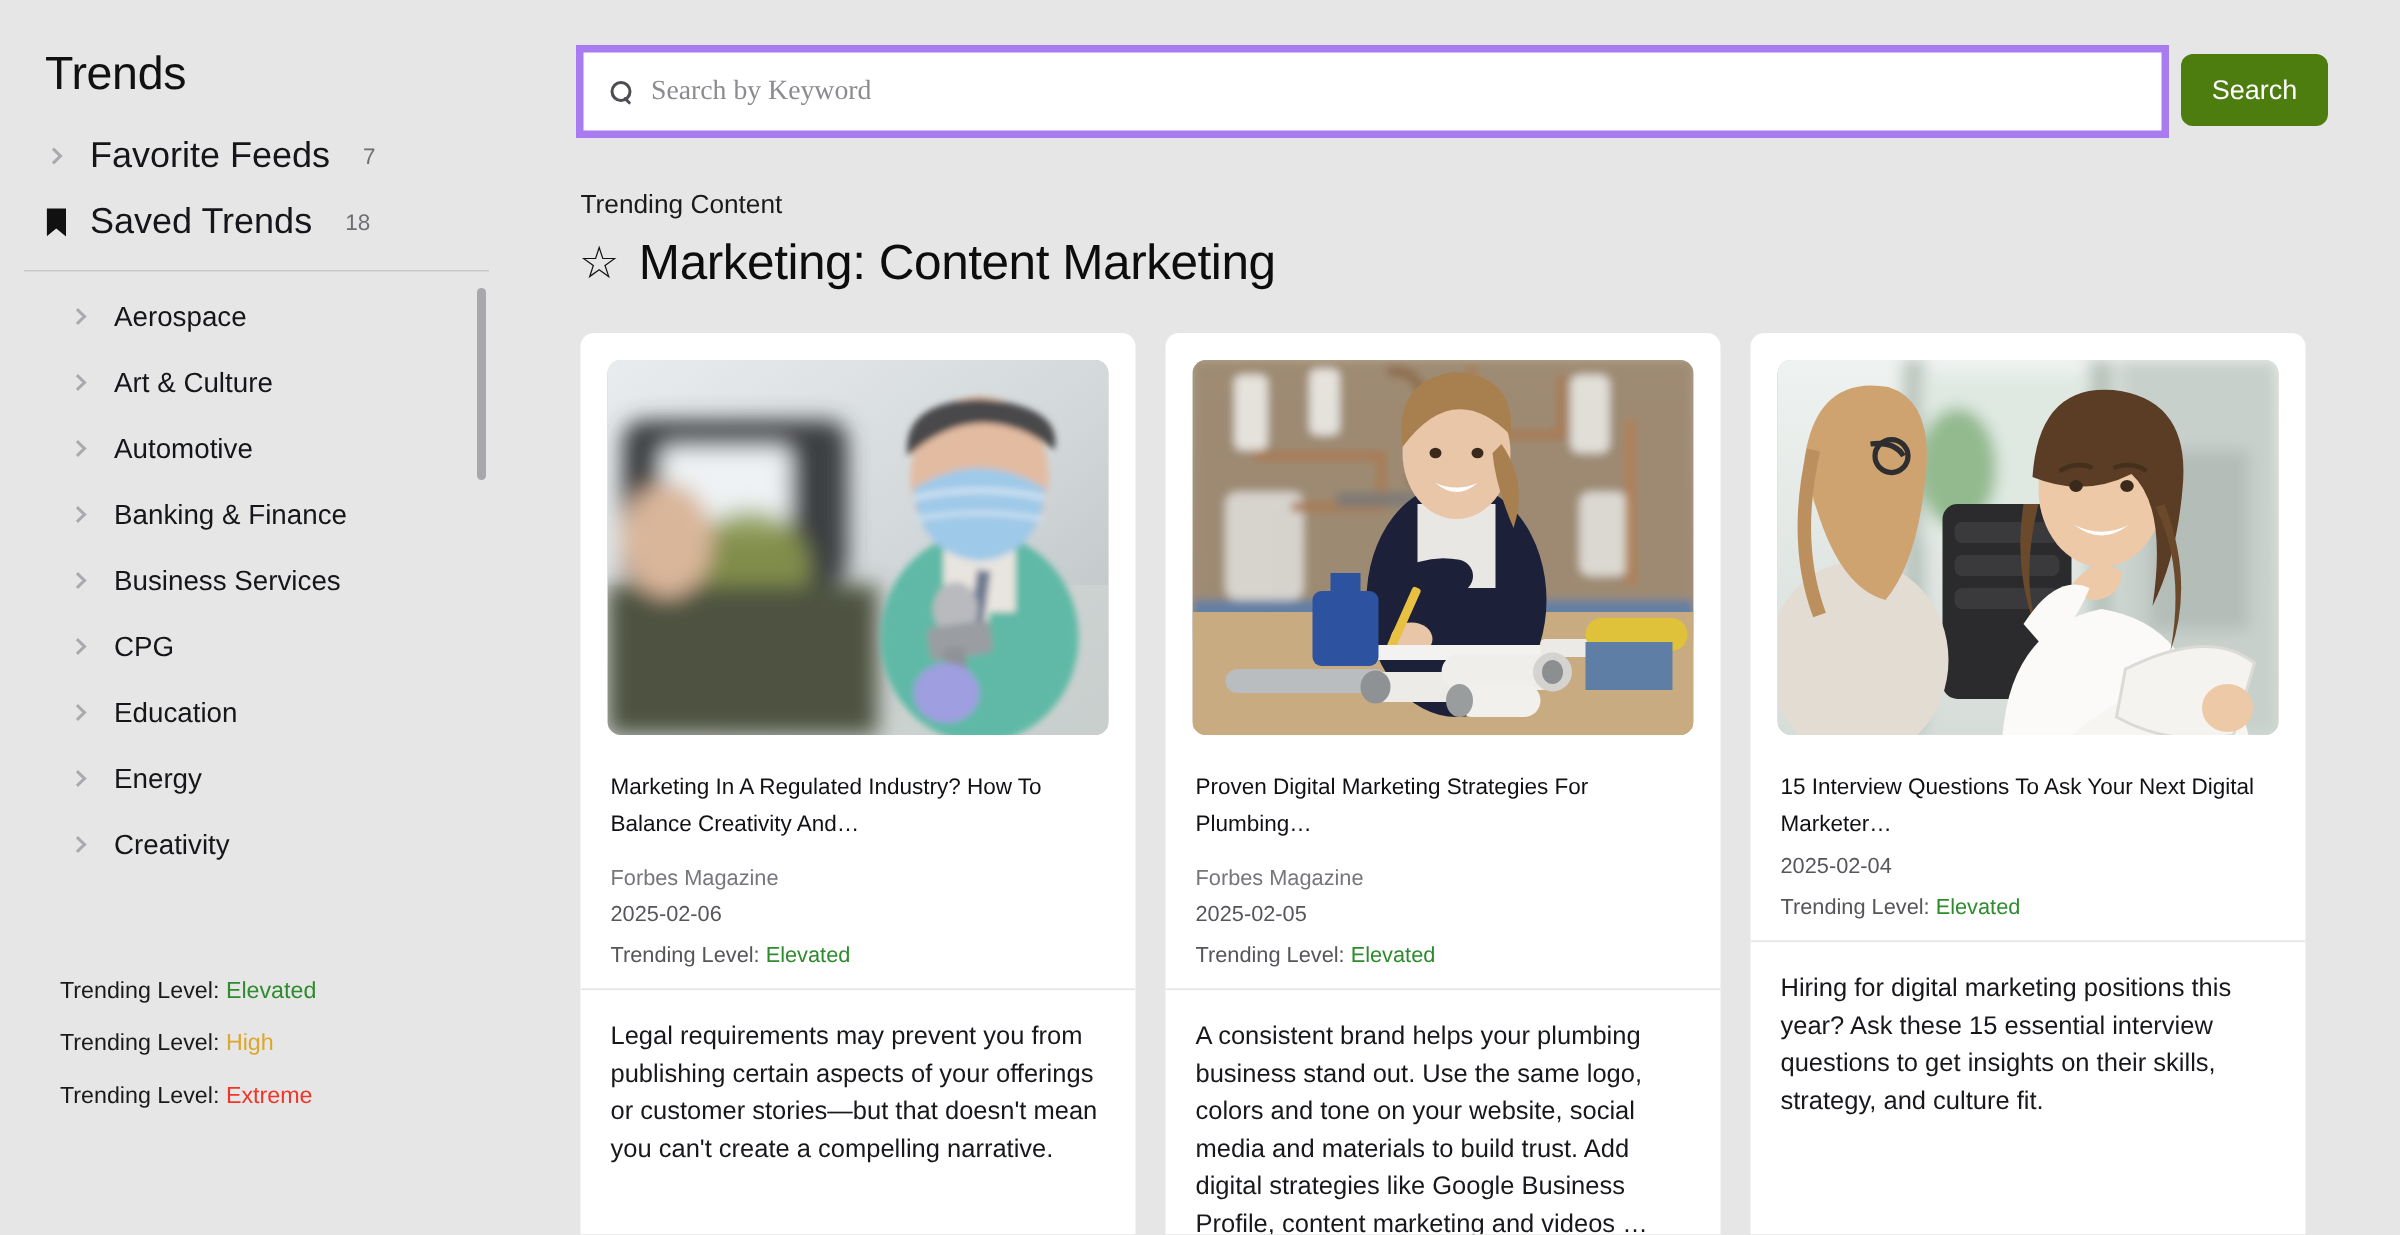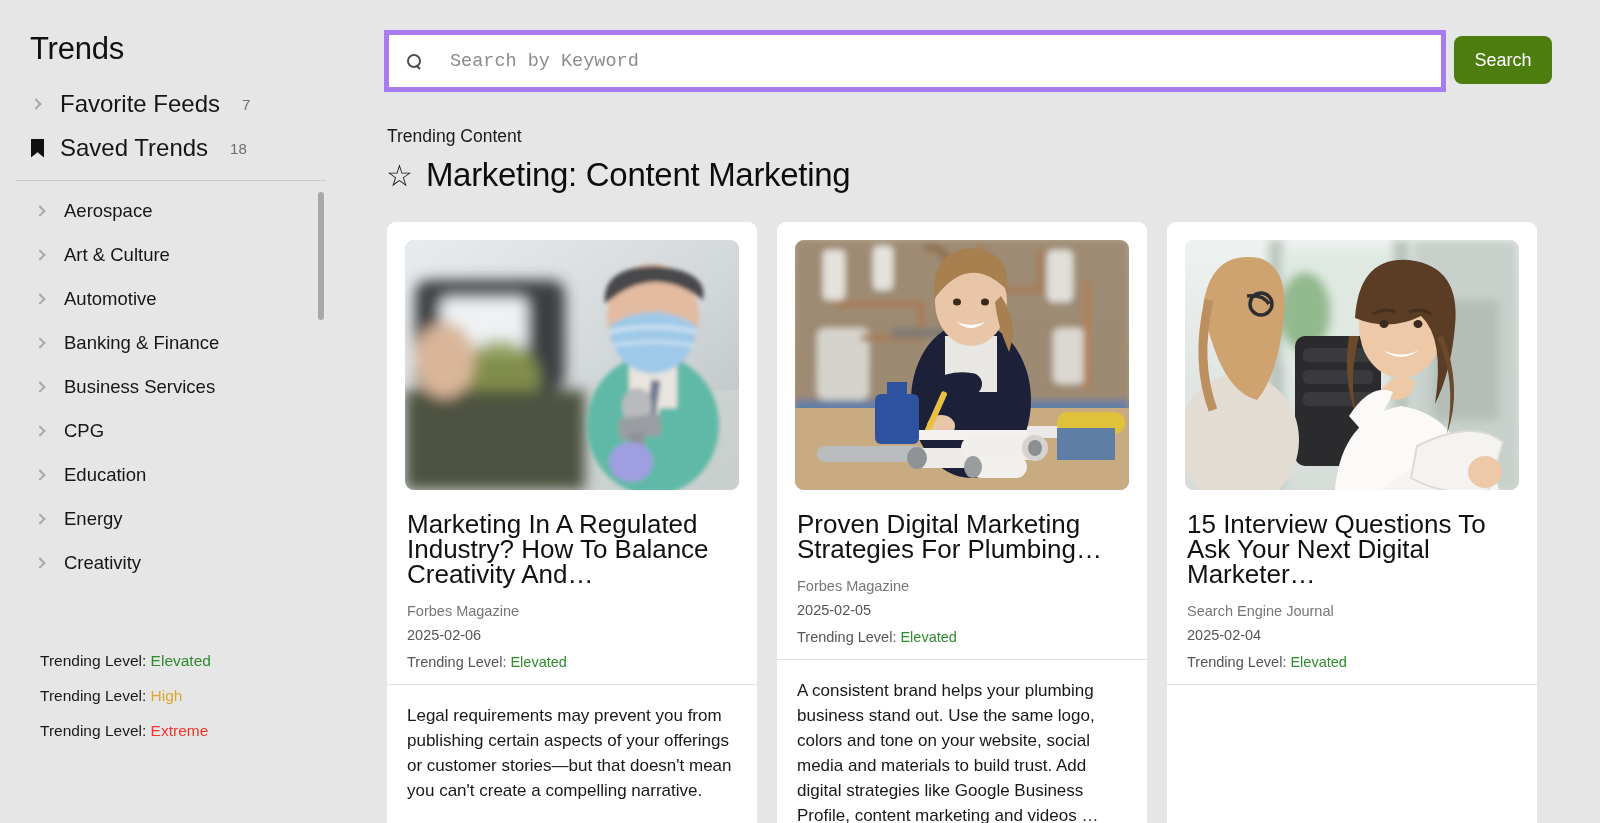--- a/index.html
+++ b/index.html
@@ -96,21 +96,21 @@
     background: #c9c9cc;
     margin: 10px 56px 0 16px;
   }
 
   
   #cat-wrap {
     position: relative;
     margin-top: 8px;
     height: 420px;
     overflow: hidden;
-    padding: 0 20px;
+    padding: 0 32px;
   }
 
   .cat-row {
     display: flex;
     align-items: center;
     height: 44px;
     padding-left: 14px;
     cursor: pointer;
   }
 
@@ -197,27 +197,26 @@
     width: 6px; height: 2px;
     background: #4d4d52;
     transform: rotate(45deg);
     transform-origin: left center;
     border-radius: 1px;
   }
 
   #search-input {
     border: none;
     outline: none;
-    font-family: Liberation Mono, monospace;
+    font-family: Liberation Serif, serif;
     font-size: 18.5px;
     color: #0f766e;
     background: transparent;
     width: 960px;
     height: 34px;
-    margin-left: 16px;
   }
   #search-input::placeholder { color: #8b8b90; }
 
   #search-button {
     margin-left: 8px;
     width: 98px;
     height: 48px;
     margin-top: 6px;
     background: #4d7c0f;
     color: #ffffff;
@@ -287,21 +286,21 @@
     border-radius: 9px;
     overflow: hidden;
     position: relative;
     background: #c9c4bd;
   }
   .card-thumb svg { display: block; width: 100%; height: 100%; }
 
   .card-head { padding: 22px 20px 14px 20px; }
 
   .card-title {
-    font-size: 26px;
+    font-size: 15px;
     line-height: 25px;
     color: #111115;
     font-weight: 400;
   }
 
   .card-source {
     margin-top: 16px;
     font-size: 14.5px;
     color: #76767b;
   }
@@ -636,25 +635,25 @@
                 <path d="M164 176 q22 -34 44 -24 q-10 26 -30 40z" fill="#fbfaf8"></path>
                 <path d="M196 250 q52 -44 108 -38 l10 38z" fill="#f6f5f2"></path>
                 <path d="M232 206 q56 -28 86 -4 l-14 48 q-42 8 -78 -12z" fill="#f4f3f0" stroke="#dcdad6" stroke-width="2"></path>
                 <ellipse cx="300" cy="232" rx="17" ry="16" fill="#edc9a8"></ellipse>
               </g>
             </svg>
           </div>
         </div>
         <div class="card-head">
           <div class="card-title">15 Interview Questions To Ask Your Next Digital Marketer…</div>
-          <div class="card-source">Search Engine Journal</div>
           <div class="card-date">2025-02-04</div>
           <div class="card-level">
             <span>Trending Level:</span>
             <span class="lv-elevated">Elevated</span>
           </div>
         </div>
         <div class="card-sep"></div>
+        <div class="card-body">Hiring for digital marketing positions this year? Ask these 15 essential interview questions to get insights on their skills, strategy, and culture fit.</div>
       </article>
 
     </div>
   </main>
 </div>
 
 </body></html>

